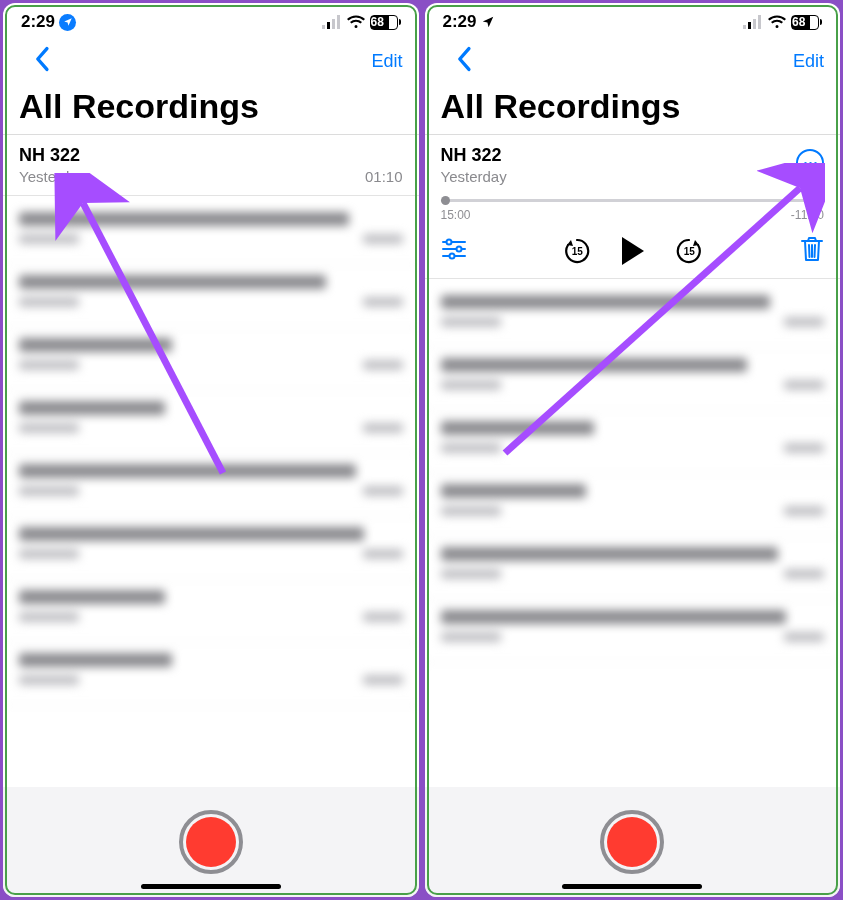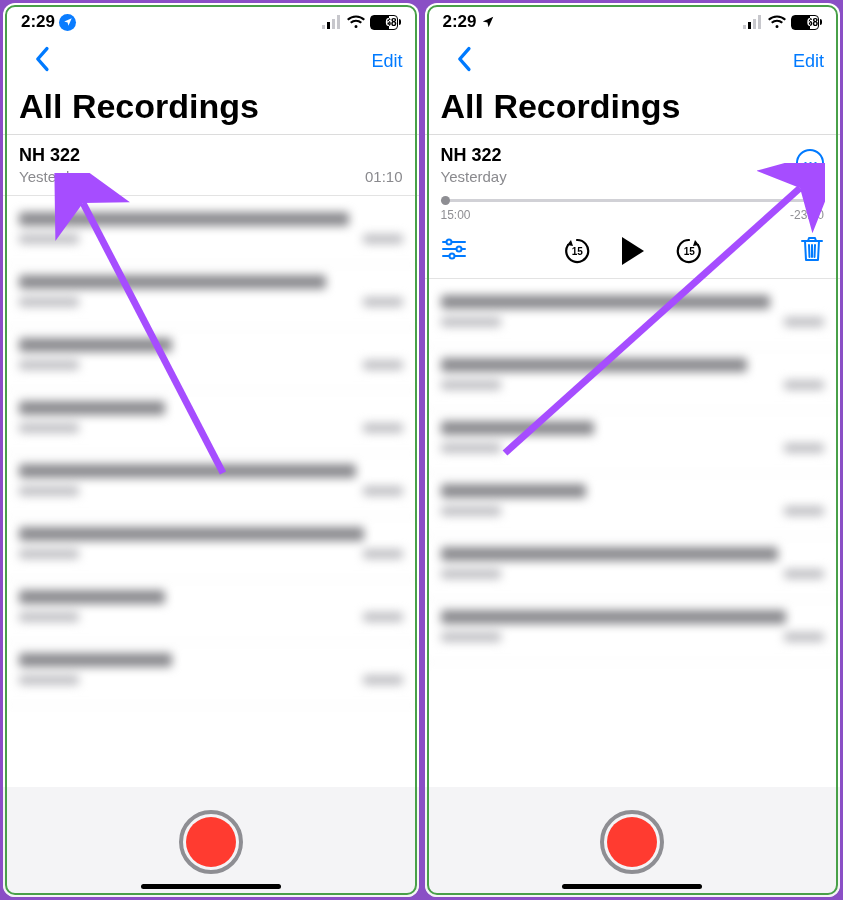--- a/index.html
+++ b/index.html
@@ -41,22 +41,22 @@
     width: 17px; height: 17px; border-radius: 50%;
     background: #0a7cff; display: flex; align-items: center; justify-content: center;
   }
   .loc-circle svg { width: 10px; height: 10px; }
   .loc-arrow-solid { width: 14px; height: 14px; }
   .signal { width: 20px; height: 14px; }
   .wifi { width: 18px; height: 14px; }
   .battery { display:flex; align-items:center; gap:1px; }
   .battery-body {
     width: 28px; height: 15px; border: 1.5px solid #000; border-radius: 4px;
-    display:flex; align-items:center; justify-content:flex-end;
-    font-size: 10px; font-weight: 700; position:relative;
+    display:flex; align-items:center; justify-content:flex-start;
+    font-size: 12px; font-weight: 700; position:relative;
     background: linear-gradient(to right, #000 68%, #fff 68%);
     color: #fff;
   }
   .battery-body span { mix-blend-mode: difference; }
   .battery-tip { width: 2px; height: 6px; background:#000; border-radius: 0 2px 2px 0;}
   
   .nav-bar {
     height: 40px; display: flex; align-items:center; justify-content: space-between;
     padding: 0 10px 0 6px;
     margin-left: 24px;
@@ -284,21 +284,21 @@
           <span class="d"></span>
           <span class="d"></span>
       </div>
     </div>
     <div class="scrubber">
       <div class="scrub-track">
           <div class="scrub-thumb"></div>
         </div>
       <div class="scrub-times">
         <span>15:00</span>
-        <span>-23:10</span>
+        <span>-11:10</span>
       </div>
     </div>
     <div class="controls">
       <span class="ctl-icon">
         <svg width="26" height="22" viewBox="0 0 26 22" fill="none" stroke="#007aff" stroke-width="2" stroke-linecap="round">
           <line x1="2" y1="4" x2="24" y2="4"></line>
             <circle cx="8" cy="4" r="2.5" fill="#fff"></circle>
           <line x1="2" y1="11" x2="24" y2="11"></line>
             <circle cx="18" cy="11" r="2.5" fill="#fff"></circle>
           <line x1="2" y1="18" x2="24" y2="18"></line>

